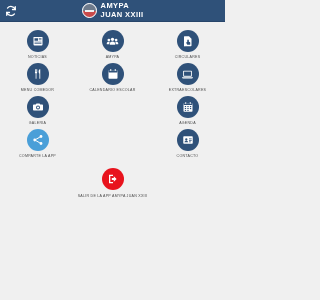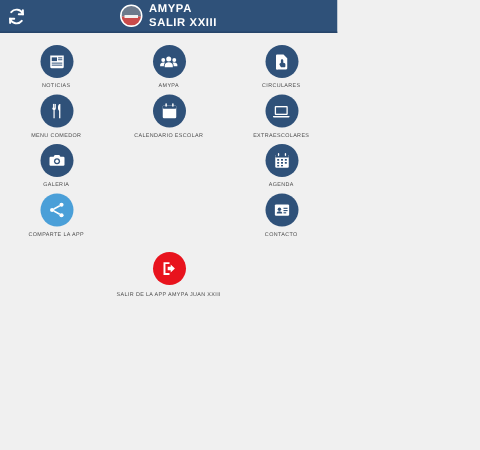--- a/index.html
+++ b/index.html
@@ -169,21 +169,21 @@
   </div>
 
   <div id="header-center">
     <div id="header-logo">
       <div class="logo-top"></div>
       <div class="logo-bot"></div>
       <div class="logo-bar"></div>
     </div>
     <div id="header-title">
       <div>AMYPA</div>
-      <div>SALIR XXIII</div>
+      <div>JUAN XXIII</div>
     </div>
   </div>
 
 </div>
 
 <div id="tile-grid">
 
   <div class="tile">
     <div class="tile-circle">
       <svg width="12" height="12" viewBox="0 0 24 24" fill="#ffffff">

